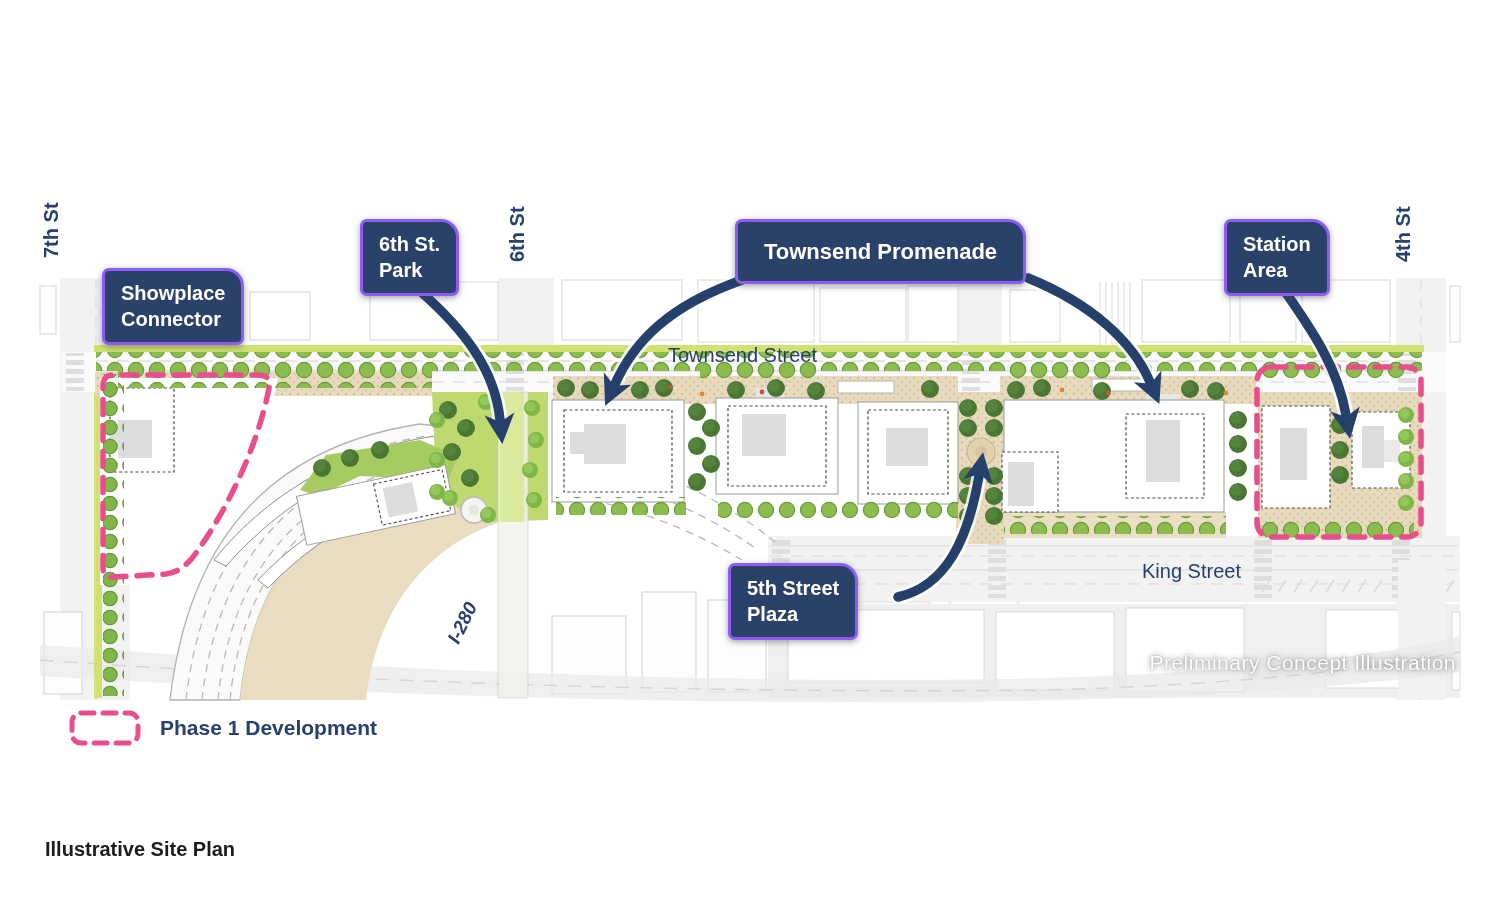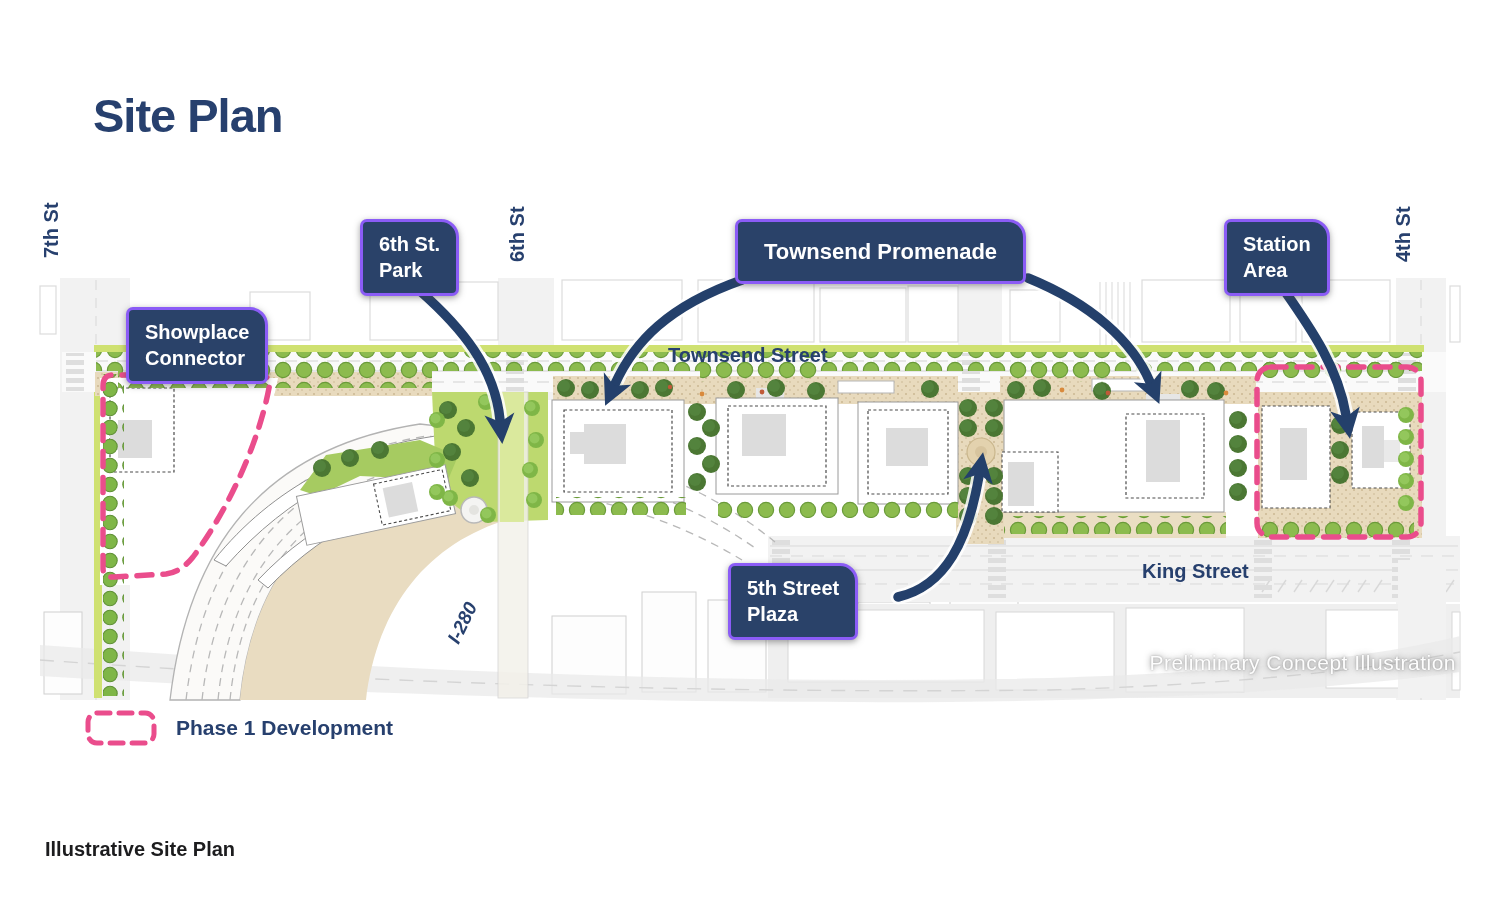--- a/index.html
+++ b/index.html
@@ -7,29 +7,29 @@
     --green_strip:#cfe171; --park_green:#bdd96f; --tan:#e8dabd;
   }
   *{margin:0;padding:0;box-sizing:border-box;}
   body{background:#fff;font-family:"Liberation Sans",sans-serif;}
   .page{position:relative;width:1500px;height:897px;background:#fff;overflow:hidden;}
   .map-svg{position:absolute;left:0;top:0;width:1500px;height:897px;}
   .page-title{position:absolute;left:93px;top:88px;font-size:47px;font-weight:bold;
     color:var(--navy);letter-spacing:-1px;}
   .vstreet{position:absolute;font-size:20px;font-weight:bold;color:var(--navy);
     white-space:nowrap;transform:rotate(-90deg);transform-origin:left bottom;height:22px;}
-  .hstreet{position:absolute;font-size:20px;font-weight:bold;color:var(--navy);white-space:nowrap;}
+  .hstreet{position:absolute;font-size:20px;font-weight:normal;color:var(--navy);white-space:nowrap;}
   .i280{position:absolute;left:441px;top:612px;font-size:19px;font-weight:bold;color:var(--navy);
     transform:rotate(-64deg);font-style:italic;}
   .callout{position:absolute;background:var(--callout_bg);color:#fff;font-weight:bold;
     font-size:20px;line-height:1.32;padding:9px 16px;border:3px solid #8b5cf6;
     border-radius:7px 18px 7px 7px;box-shadow:0 2px 6px rgba(70,70,70,.5);
     white-space:pre-line;}
   .callout.big{font-size:22px;padding:15px 26px;}
-  .legend-row{position:absolute;left:84px;top:709px;display:flex;align-items:center;gap:18px;}
+  .legend-row{position:absolute;left:68px;top:709px;display:flex;align-items:center;gap:18px;}
   .legend-label{font-size:21px;font-weight:bold;color:var(--navy);}
   .watermark{position:absolute;right:44px;top:651px;font-size:21px;color:#fdfdfd;
     letter-spacing:.5px;text-shadow:0 0 6px rgba(125,125,125,.95),0 0 2px rgba(150,150,150,.8);margin-left:12px;}
   .caption{position:absolute;left:45px;top:838px;font-size:20px;font-weight:bold;color:#1c1c1e;}
 </style>
 </head>
 <body>
 
 <div class="page">
 
@@ -368,30 +368,29 @@
     <g stroke="#24406b" stroke-width="9.5">
       <path d="M 420,291 C 462,328 495,368 500,420" marker-end="url(#ah)"></path>
       <path d="M 742,280 C 668,306 634,342 615,384" marker-end="url(#ah)"></path>
       <path d="M 1028,278 C 1092,304 1133,342 1150,382" marker-end="url(#ah)"></path>
       <path d="M 1284,290 C 1312,330 1338,368 1346,415" marker-end="url(#ah)"></path>
       <path d="M 898,597 C 946,586 968,540 979,476" marker-end="url(#ah)"></path>
     </g>
   </g>
 </svg>
 
-<h1 class="page-title">Site Plan</h1>
 
 <div class="vstreet" style="left:62px;top:236px;">7th St</div>
 <div class="vstreet" style="left:528px;top:240px;">6th St</div>
 <div class="vstreet" style="left:1414px;top:240px;">4th St</div>
 <div class="hstreet" style="left:668px;top:344px;">Townsend Street</div>
 <div class="hstreet" style="left:1142px;top:560px;">King Street</div>
 <div class="i280">I-280</div>
 
-<div class="callout" style="left:126px;top:268px;margin-top:39px;">Showplace
+<div class="callout" style="left:102px;top:268px;">Showplace
 Connector</div>
 <div class="callout" style="left:360px;top:219px;">6th St.
 Park</div>
 <div class="callout big" style="left:735px;top:219px;">Townsend Promenade</div>
 <div class="callout" style="left:1224px;top:219px;">Station
 Area</div>
 <div class="callout" style="left:728px;top:563px;">5th Street
 Plaza</div>
 
 <div class="legend-row">

